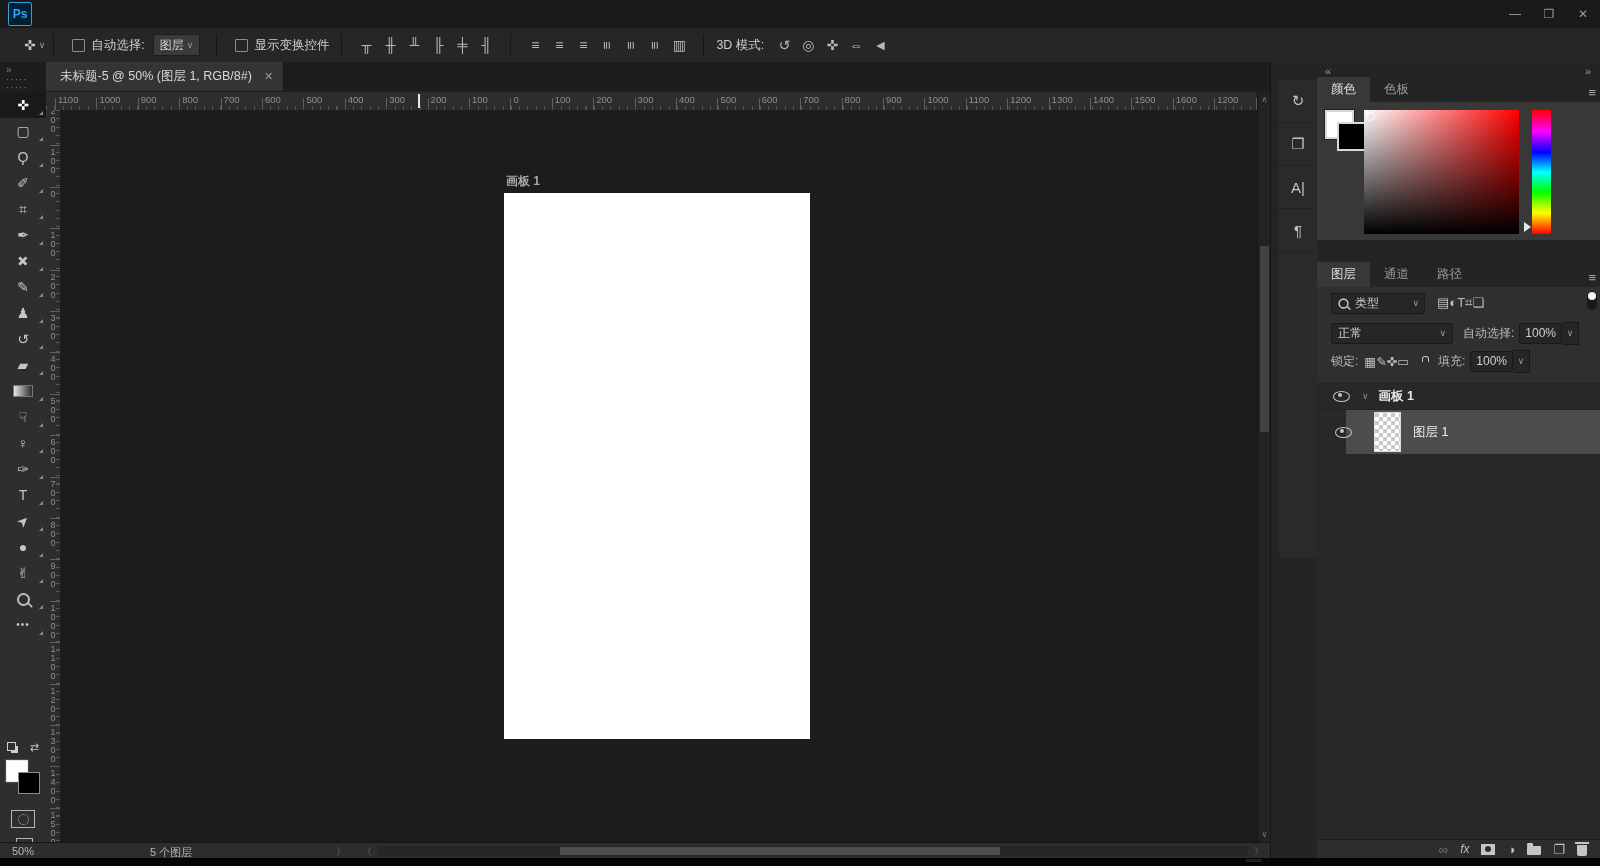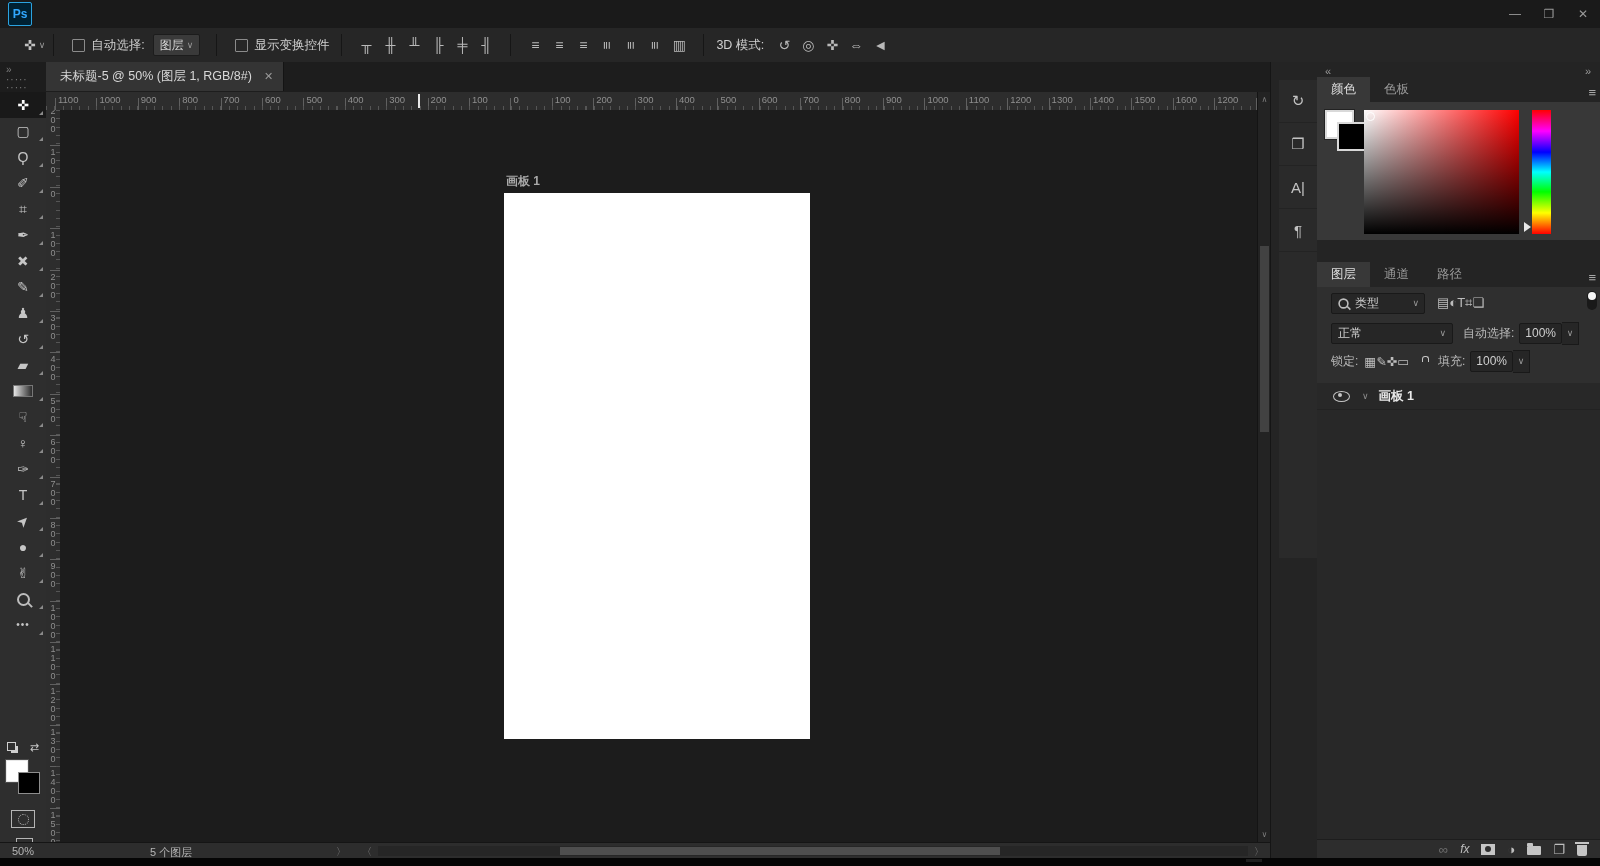--- a/index.html
+++ b/index.html
@@ -510,20 +510,26 @@
           <span class="llabel" style="margin-left:6px">填充:</span>
           <span class="vbox" style="margin-left:5px">100%</span>
           <span class="vchev">∨</span>
         </div>
         <div class="rows">
           <div class="row-art">
             <span class="eye"></span>
             <span class="tw">∨</span>
             <span class="nm">画板 1</span>
           </div>
+          <div class="row-layer">
+            <span class="hl"></span>
+            <span class="eye"></span>
+            <span class="thumbwrap"></span>
+            <span class="nm">图层 1</span>
+          </div>
         </div>
         <div class="lfooter">
           <span class="fic dim">∞</span>
           <span class="fic fx">fx</span>
           <span class="fic">
               <span class="maskico"></span>
             </span>
           <span class="fic">◑</span>
           <span class="fic">
               <span class="folderico"></span>

